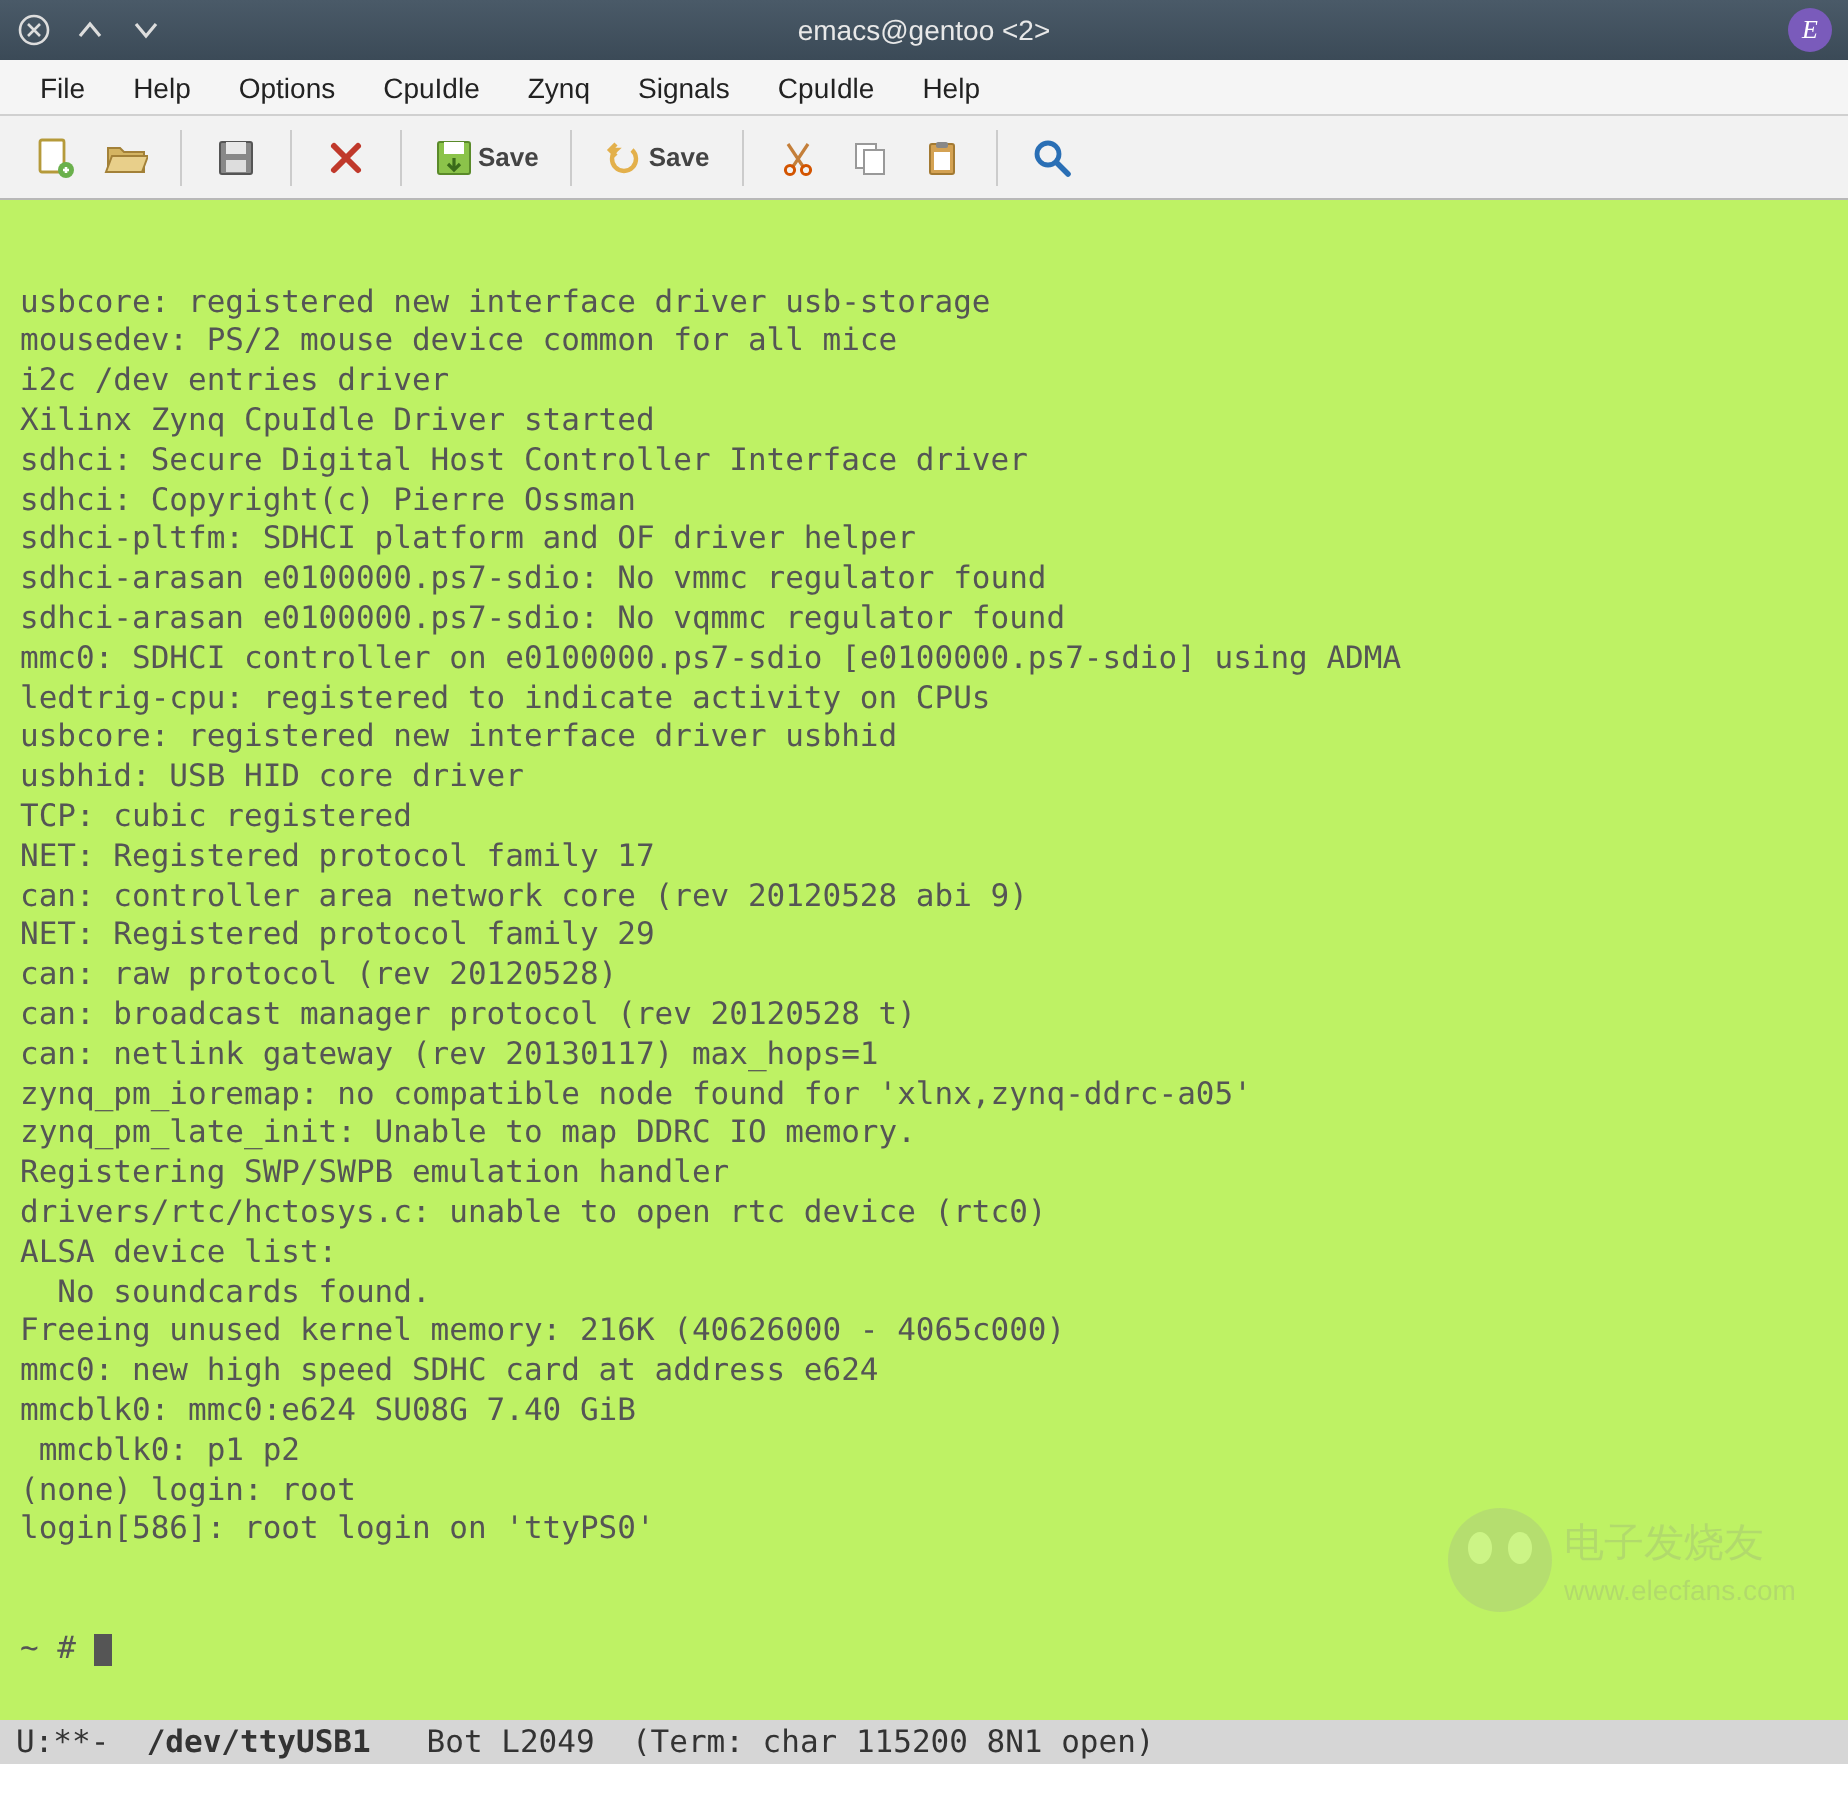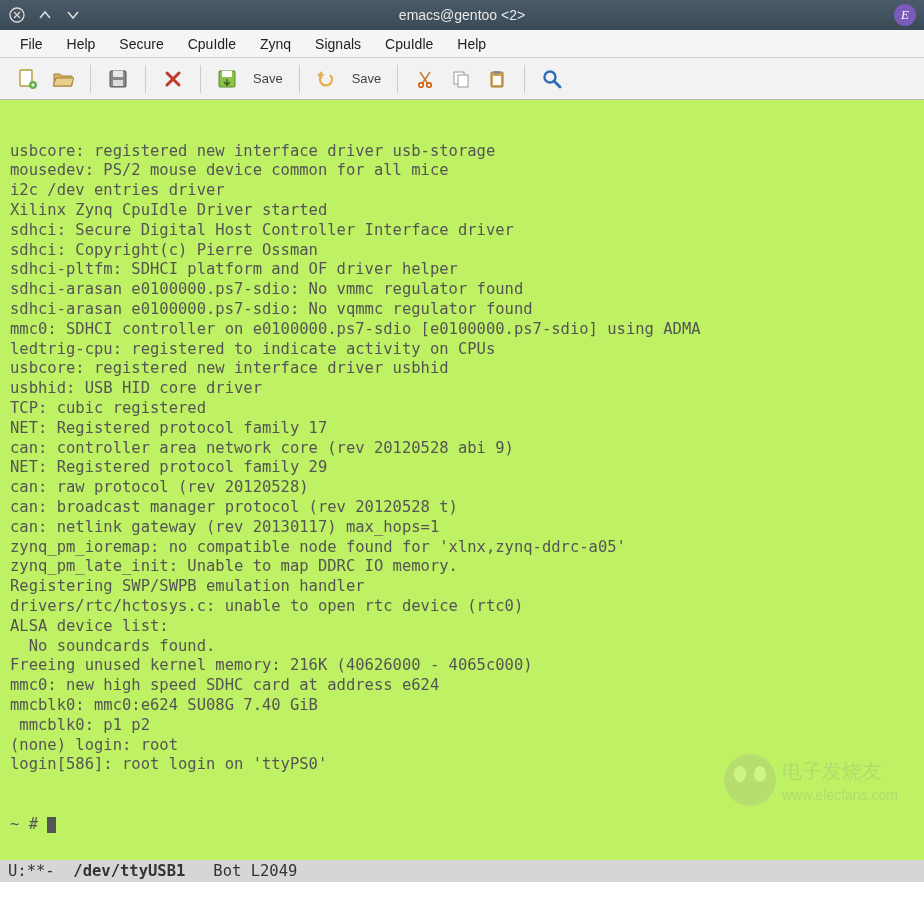--- a/index.html
+++ b/index.html
@@ -57,22 +57,22 @@
     gap: 2px;
   }
   .tbtn {
     width: 34px; height: 34px;
     display: flex; align-items: center; justify-content: center;
     cursor: pointer;
     border-radius: 2px;
   }
   .tbtn-wide {
     height: 34px; padding: 0 6px;
-    display: flex; align-items: center; gap: 16px;
-    cursor: pointer; font-size: 13px; color: #444;
+    display: flex; align-items: center; gap: 2px;
+    cursor: pointer; font-size: 13px; color: #444; font-weight: bold;
   }
   .tsep { width: 1px; height: 28px; background: #ccc; margin: 0 8px; }
   .terminal-area {
     background: #bef264;
     height: 760px;
     padding: 2px 8px 2px 10px;
     font-family: "DejaVu Sans Mono", "Courier New", monospace;
     font-size: 15.5px;
     line-height: 19.8px;
     color: #555;
@@ -134,21 +134,21 @@
         </svg>
     </div>
   </div>
   <div class="titlebar-title">emacs@gentoo &lt;2&gt;</div>
   <div class="emacs-icon">E</div>
 </div>
 
 <div class="menubar">
   <span>File</span>
   <span>Help</span>
-  <span>Secure</span>
+  <span>Options</span>
   <span>CpuIdle</span>
   <span>Zynq</span>
   <span>Signals</span>
   <span>CpuIdle</span>
   <span>Help</span>
 </div>
 
 <div class="toolbar">
   <div class="tbtn">
     <svg width="22" height="22" viewBox="0 0 22 22">
@@ -235,16 +235,16 @@
   <svg class="watermark" width="200" height="64" viewBox="0 0 200 64">
     <ellipse cx="28" cy="32" rx="26" ry="26" fill="#999"></ellipse>
     <ellipse cx="18" cy="26" rx="6" ry="8" fill="#fff"></ellipse>
     <ellipse cx="38" cy="26" rx="6" ry="8" fill="#fff"></ellipse>
     <text x="60" y="30" font-size="20" fill="#888" font-family="sans-serif">电子发烧友</text>
     <text x="60" y="52" font-size="14" fill="#888" font-family="sans-serif">www.elecfans.com</text>
   </svg>
 </div>
 
 <div class="modeline">
-  <span>U:**-  </span><b>/dev/ttyUSB1</b><span>   Bot L2049  </span>
+  <span>U:**-  </span><b>/dev/ttyUSB1</b><span>   Bot L2049  </span><span>(Term: char 115200 8N1 open)</span>
 </div>
 
 <div class="minibuf"></div>
 
 </body></html>

